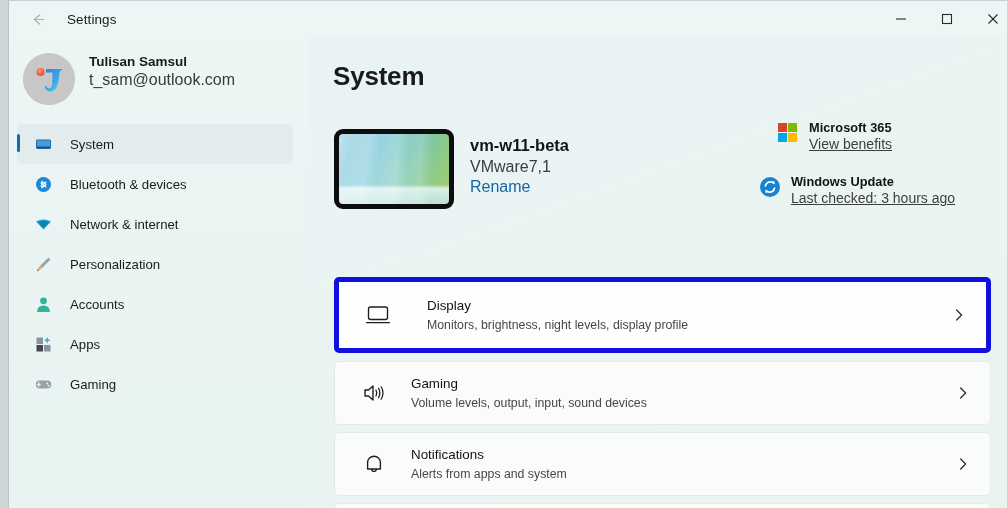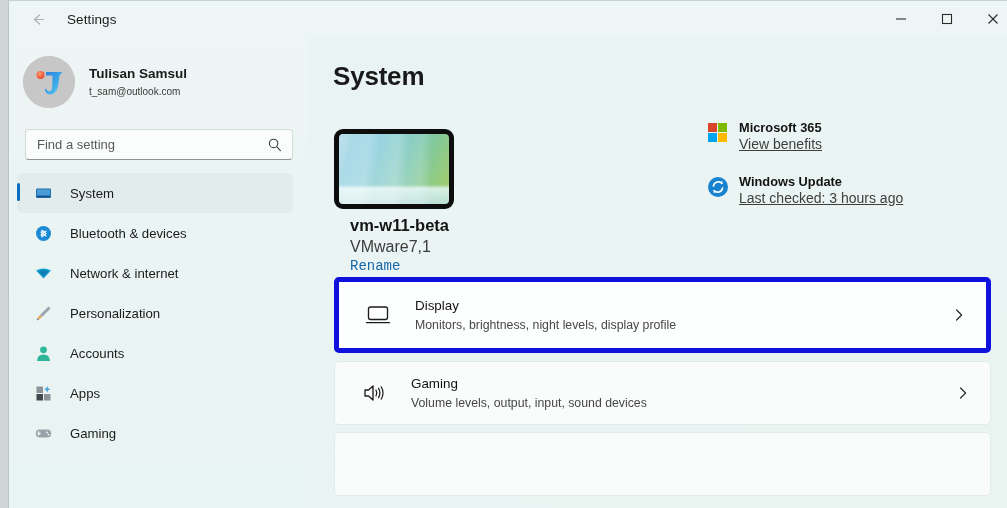--- a/index.html
+++ b/index.html
@@ -49,37 +49,37 @@
   }
 
   
   .sidebar {
     position: absolute; left: 0; top: 36px;
     width: 300px; height: 472px;
     background: linear-gradient(180deg,#eef5f5 0%, #eaf4f3 40%, #e8f4f2 100%);
     overflow: hidden;
   }
   .account {
-    display: flex; align-items: center;
+    display: flex; align-items: flex-start;
     padding: 16px 0 0 14px;
     height: 74px;
   }
   .avatar {
     width: 52px; height: 52px; border-radius: 50%;
     background: #c7c7c7;
     position: relative; overflow: hidden;
     flex: 0 0 auto;
   }
   .account-text { margin-left: 14px; }
   .acct-name {
     font-size: 13.5px; font-weight: bold; color: #1b1b1b;
     line-height: 17px;
   }
   .acct-mail {
-    font-size: 10px; color: #3a3a3a; line-height: 17px;
+    font-size: 16px; color: #3a3a3a; line-height: 17px;
     margin-top: 1px;
   }
 
   .searchwrap { padding: 18px 16px 0 16px; }
   .searchbox {
     position: relative;
     height: 31px;
     background: #fbfdfd;
     border: 1px solid #d2dada;
     border-bottom: 1px solid #8b9494;
@@ -136,21 +136,21 @@
   }
   .page-title {
     position: absolute; left: 24px; top: 24px;
     font-size: 26px; font-weight: bold; color: #1a1a1a;
     letter-spacing: -0.2px;
   }
 
   
   .device-row {
     position: absolute; left: 25px; top: 92px;
-    display: flex; align-items: flex-start; flex-direction: column;
+    display: flex; align-items: flex-start;
   }
   .monitor {
     width: 120px; height: 80px;
     background: #0d0d0d;
     border-radius: 9px;
     padding: 5px;
     flex: 0 0 auto;
   }
   .monitor-screen {
     width: 100%; height: 100%;
@@ -161,30 +161,30 @@
       linear-gradient(95deg, rgba(255,255,255,0.28) 52%, rgba(255,255,255,0) 62%),
       linear-gradient(92deg, rgba(255,255,255,0.22) 74%, rgba(255,255,255,0) 84%),
       linear-gradient(180deg, rgba(255,255,255,0) 72%, rgba(225,245,245,0.85) 78%, rgba(190,225,225,0.9) 100%),
       linear-gradient(115deg, #2e9fc4 0%, #45b0c8 30%, #79c6a8 62%, #a8cf63 100%);
     position: relative; overflow: hidden;
   }
   .device-info { margin-left: 16px; padding-top: 6px; }
   .device-name { font-size: 16.5px; font-weight: bold; color: #141414; line-height: 21px; }
   .device-model { font-size: 16px; color: #3c3c3c; line-height: 19px; margin-top: 1px;}
   .rename-link {
-    font-size: 14px; color: #1666a8; line-height: 19px;
-    margin-top: 1px; display: inline-block; text-decoration: none; font-family: Liberation Mono, monospace;
+    font-size: 16px; color: #1666a8; line-height: 19px;
+    margin-top: 1px; display: inline-block; text-decoration: none;
   }
 
   
   .quick {
     position: absolute; left: 398px; top: 82px;
     width: 300px;
   }
-  .quick-row { display: flex; }
+  .quick-row { display: flex; justify-content: center; }
   .qcard { display: flex; align-items: flex-start; }
   .qcard-icon { width: 22px; height: 22px; flex: 0 0 auto; margin-top: 3px; }
   .qcard-text { margin-left: 10px; }
   .qcard-title { font-size: 12.8px; font-weight: bold; color: #131313; line-height: 17px; white-space: nowrap;}
   .qcard-sub { font-size: 14px; color: #3e3e3e; line-height: 17px; white-space: nowrap; text-decoration: underline;}
 
   
   .settings-list {
     position: absolute; left: 25px; top: 240px;
     width: 657px;
@@ -197,20 +197,21 @@
     border-radius: 5px;
     margin-bottom: 7px;
     display: flex; align-items: center;
     padding: 0 18px 0 18px;
   }
   .srow.highlight {
     border: 5px solid #1111dd;
     background: #fdfefe;
     height: 76px;
     margin-bottom: 8px;
+    gap: 12px;
   }
   .srow-icon {
     width: 30px; height: 30px; flex: 0 0 auto;
     display: flex; align-items: center; justify-content: center;
     margin-left: 6px;
   }
   .srow-text { margin-left: 22px; }
   .srow-title { font-size: 13.4px; color: #131313; line-height: 18px; }
   .srow-sub { font-size: 12.3px; color: #474747; line-height: 18px; margin-top: 1px; }
   .srow-chevron {
@@ -285,29 +286,20 @@
           <path d="M23 16 h17 c0 0 -3 1.5 -3.6 4.2 c-0.6 2.6 -0.4 10.5 -3.2 14.8 c-2.5 3.9 -8.2 4.6 -10.6 1.1 c-1.2 -1.7 -0.6 -3.5 0.6 -3.2 c1 0.3 0.6 1.6 1.5 2.2 c1.8 1.1 4 -0.5 4.4 -3.2 c0.5 -3.1 0.3 -12.3 0.3 -12.3 h-6.4 z" fill="url(#av1)"></path>
           <circle cx="17.5" cy="19" r="4" fill="url(#av2)"></circle>
         </svg>
       </div>
       <div class="account-text">
         <div class="acct-name">Tulisan Samsul</div>
         <div class="acct-mail">t_sam@outlook.com</div>
       </div>
     </div>
 
-    <div class="searchwrap">
-      <div class="searchbox">
-        <input type="text" value="" placeholder="Find a setting" style="">
-        <svg class="search-icon" viewBox="0 0 16 16">
-          <circle cx="6.6" cy="6.4" r="4.2" fill="none" stroke="#3d3d3d" stroke-width="1.1"></circle>
-          <line x1="9.7" y1="9.6" x2="13.4" y2="13.6" stroke="#3d3d3d" stroke-width="1.1" stroke-linecap="round"></line>
-        </svg>
-      </div>
-    </div>
 
     <div class="navlist">
 
       <div class="navitem active">
         <span class="navicon">
           <svg width="19" height="19" viewBox="0 0 19 19">
             <rect x="2" y="4.5" width="15" height="9.5" rx="1.2" fill="#1f6fae"></rect>
             <rect x="3" y="5.4" width="13" height="6" rx="0.7" fill="#4a9bd6"></rect>
             <rect x="3" y="11.8" width="13" height="1.5" fill="#14538a"></rect>
           </svg>
@@ -469,20 +461,35 @@
         </span>
         <span class="srow-text">
           <span class="srow-title" style="display:block">Gaming</span>
           <span class="srow-sub" style="display:block">Volume levels, output, input, sound devices</span>
         </span>
         <svg class="srow-chevron" viewBox="0 0 14 14">
           <path d="M4.6 2 L9.6 7 L4.6 12" fill="none" stroke="#2a2a2a" stroke-width="1.2" stroke-linecap="round" stroke-linejoin="round"></path>
         </svg>
       </div>
 
+      <div class="srow">
+        <span class="srow-icon">
+          <svg width="26" height="26" viewBox="0 0 26 26">
+            <path d="M6.6 18 V11.6 A6.4 6.4 0 0 1 19.4 11.6 V18 Z" fill="none" stroke="#1d1d1d" stroke-width="1.35" stroke-linejoin="round"></path>
+            <path d="M10.6 18 A2.4 2.4 0 0 0 15.4 18" fill="none" stroke="#1d1d1d" stroke-width="1.35"></path>
+          </svg>
+        </span>
+        <span class="srow-text">
+          <span class="srow-title" style="display:block">Notifications</span>
+          <span class="srow-sub" style="display:block">Alerts from apps and system</span>
+        </span>
+        <svg class="srow-chevron" viewBox="0 0 14 14">
+          <path d="M4.6 2 L9.6 7 L4.6 12" fill="none" stroke="#2a2a2a" stroke-width="1.2" stroke-linecap="round" stroke-linejoin="round"></path>
+        </svg>
+      </div>
 
       <div class="srow">
         
         
         
       </div>
 
     </div>
 
     <div class="scrollbar">

